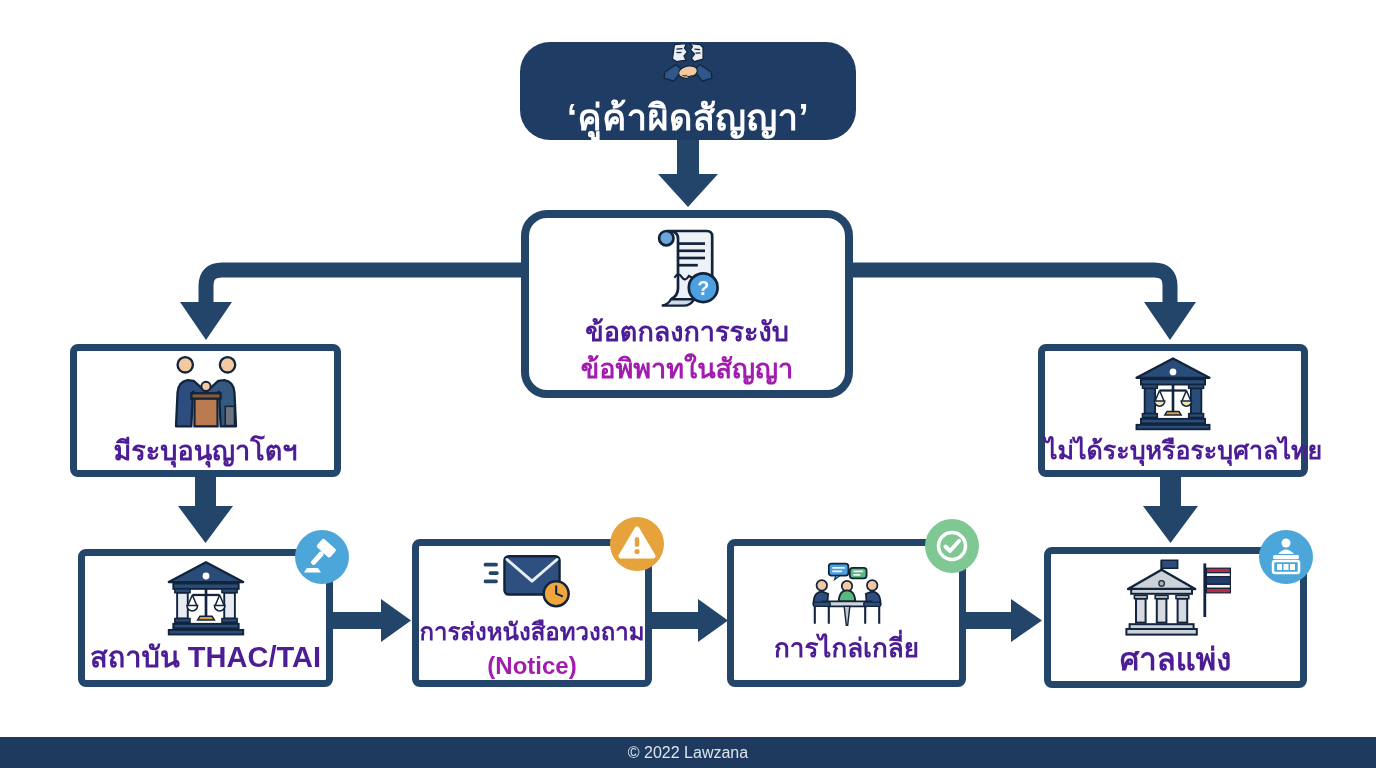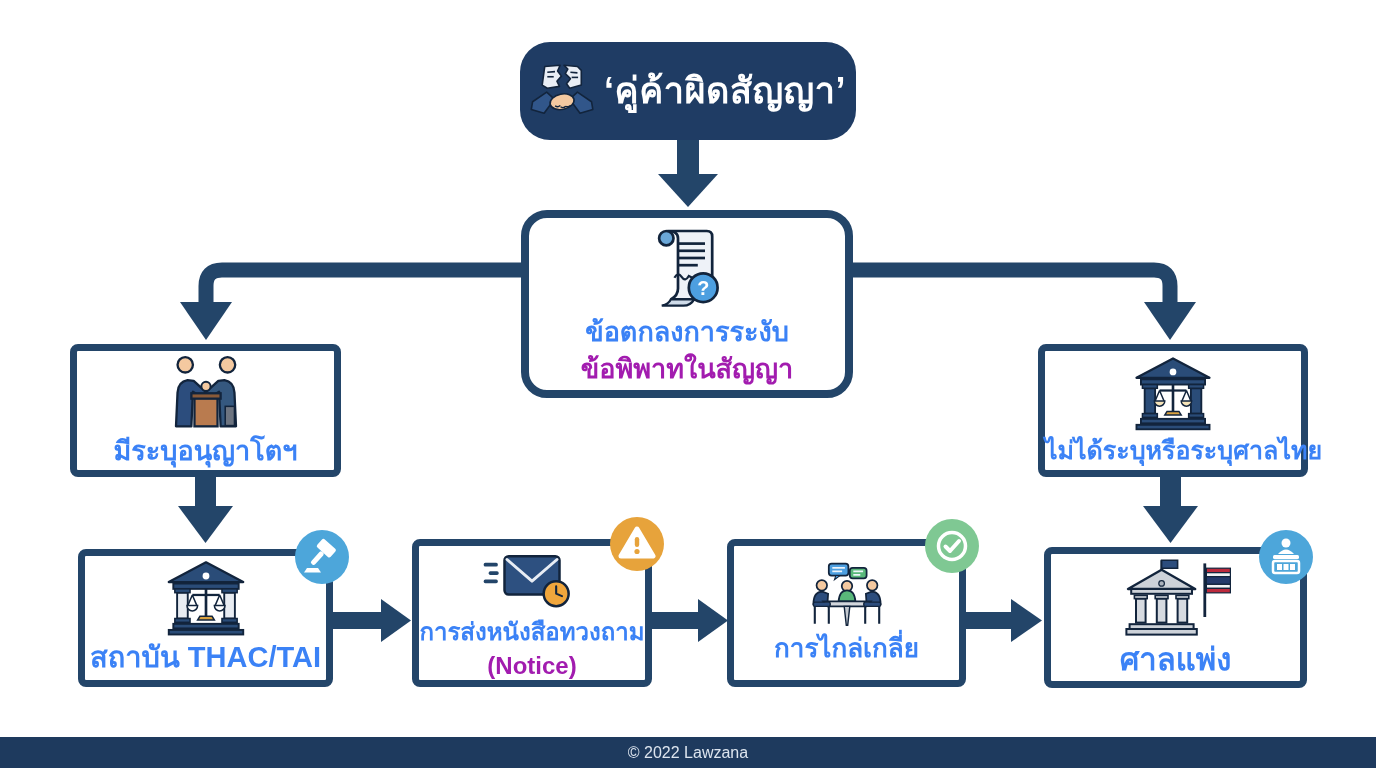--- a/index.html
+++ b/index.html
@@ -2,24 +2,24 @@
 <html><head>
 <meta charset="utf-8">
 <style>
   html,body{margin:0;padding:0;background:#fff;}
   body{width:1376px;height:768px;font-family:"Liberation Sans",sans-serif;overflow:hidden;}
   .stage{position:relative;width:1376px;height:768px;background:#ffffff;}
   .arrows{position:absolute;left:0;top:0;z-index:1;}
   .node{position:absolute;z-index:2;box-sizing:border-box;background:#ffffff;
         border:7px solid #234569;border-radius:8px;
         display:flex;flex-direction:column;align-items:center;justify-content:center;gap:4px;}
-  .node .nlabel{font-weight:bold;color:#3b82f6;text-align:center;line-height:1.22;white-space:nowrap;}
+  .node .nlabel{font-weight:bold;color:#4c1d95;text-align:center;line-height:1.22;white-space:nowrap;}
   .node .nlabel2{font-weight:bold;color:#a21caf;text-align:center;line-height:1.22;white-space:nowrap;}
   .root-node{left:520px;top:42px;width:336px;height:98px;background:#1f3c64;border:none;border-radius:30px;
-             flex-direction:row;gap:10px;padding:0 10px;}
+             flex-direction:column;gap:10px;padding:0 10px;}
   .root-node .nlabel{color:#ffffff;font-size:36px;letter-spacing:.5px;}
   .agreement-node{left:521px;top:210px;width:332px;height:188px;border-width:8px;border-radius:26px;}
   .agreement-node .nlabel,.agreement-node .nlabel2{font-size:27px;}
   .arb-node{left:70px;top:344px;width:271px;height:133px;}
   .arb-node .nlabel{font-size:27px;}
   .court-node{left:1038px;top:344px;width:270px;height:133px;}
   .court-node .nlabel{font-size:25px;margin-left:21px;}
   .thac-node{left:78px;top:549px;width:255px;height:138px;}
   .thac-node .nlabel{font-size:29px;}
   .notice-node{left:412px;top:539px;width:240px;height:148px;}

